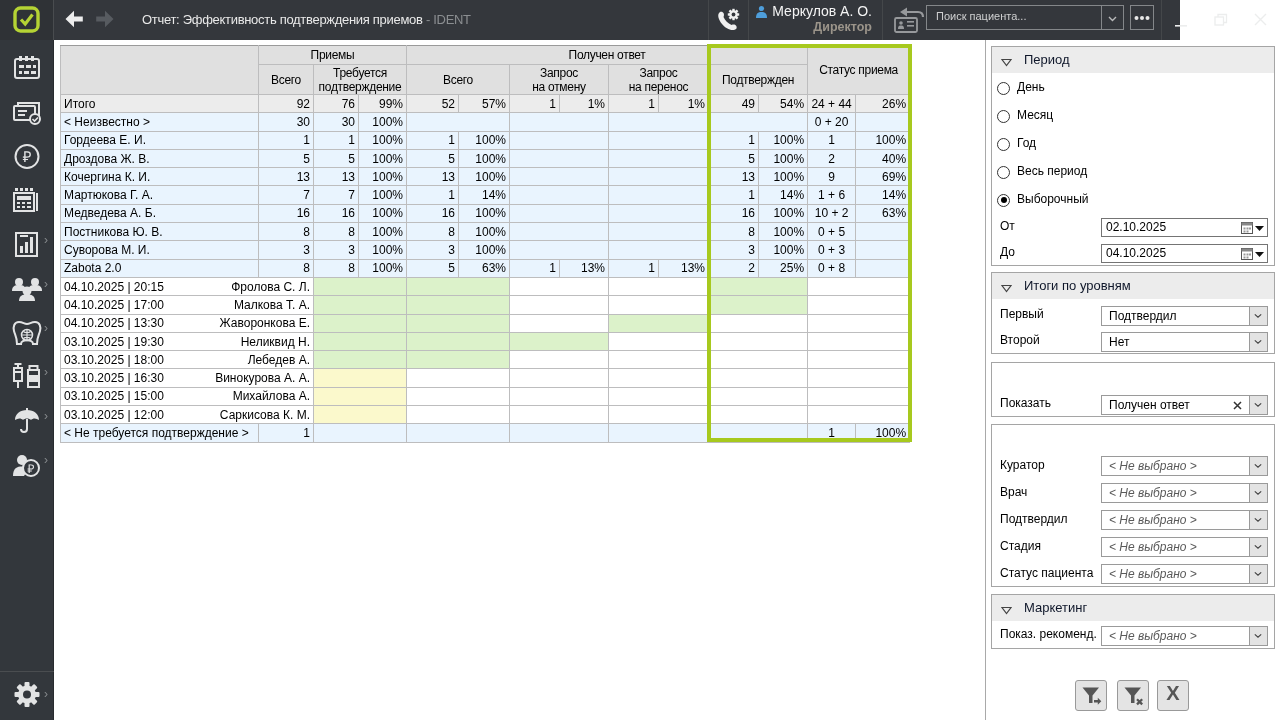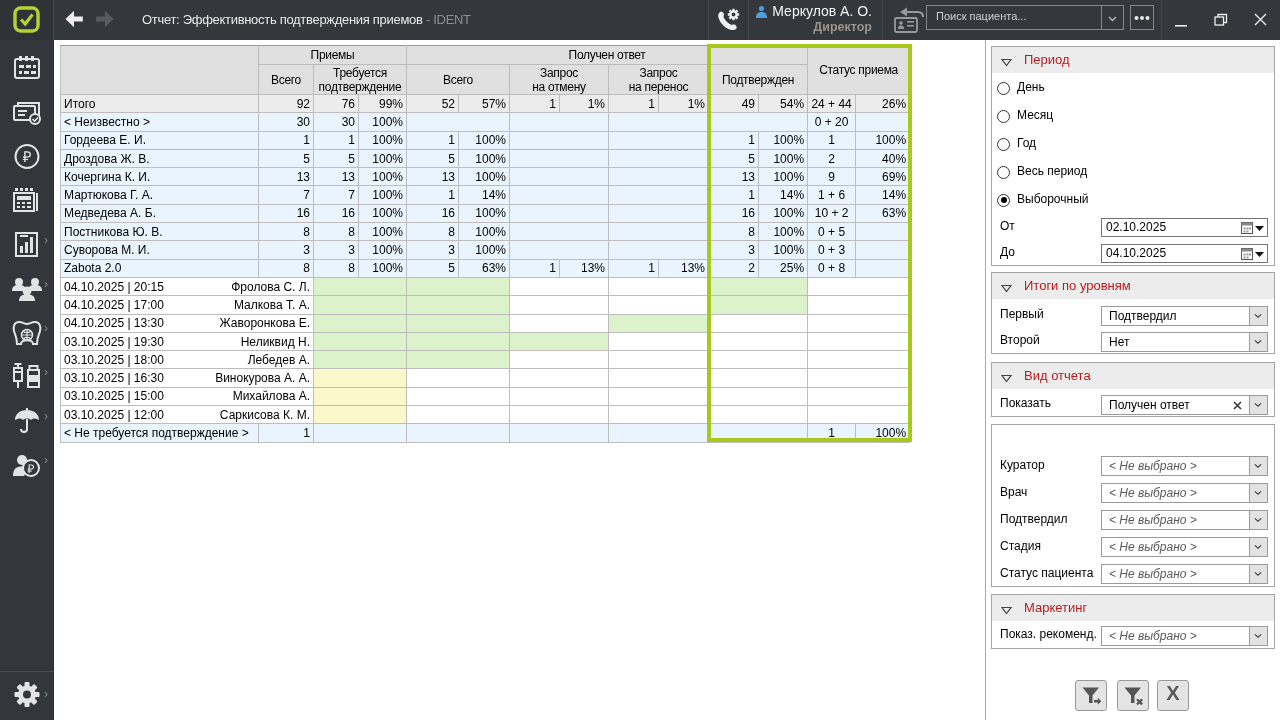--- a/index.html
+++ b/index.html
@@ -1,20 +1,20 @@
 <!DOCTYPE html>
 <html><head>
 <meta charset="utf-8">
 <style>
 * { margin:0; padding:0; box-sizing:border-box; }
 html,body { width:1280px; height:720px; overflow:hidden; background:#fff;
   font-family:"Liberation Sans", sans-serif; }
 #root { position:absolute; left:0; top:0; width:1280px; height:720px; }
 
-#topbar { position:absolute; left:0; top:0; width:1280px; height:40px; background:#34373c; }
+#topbar { position:absolute; left:0; top:0; width:1180px; height:40px; background:#34373c; }
 #logobox { position:absolute; left:0; top:0; width:54px; height:40px; background:#2f3236; border-right:1px solid #494c4f; }
 .titletext { position:absolute; left:142px; top:0; height:40px; line-height:40px; font-size:13px; letter-spacing:-0.3px; color:#e9e9e9; }
 .titletext .dim { color:#8b8e91; }
 .tsep { position:absolute; top:0; width:1px; height:40px; background:#44474a; }
 #username { position:absolute; left:748px; top:0; width:124px; height:40px; text-align:right; }
 #username .n { font-size:14px; color:#f4f4f4; margin-top:3px; }
 #username .r { font-size:12.5px; color:#9b948a; font-weight:bold; margin-top:1px; }
 #searchbox { position:absolute; left:926px; top:5px; width:198px; height:25px; border:1px solid #84878a; }
 #searchbox .ph { position:absolute; left:9px; top:4px; font-size:11px; color:#cfd0d1; }
 #searchbox .sep { position:absolute; right:21px; top:0; width:1px; height:24px; background:#84878a; }
@@ -41,21 +41,21 @@
 td.g { background:#dcf2ca; }
 td.y { background:#fbf9cc; }
 td.namecell { padding:0 3px; }
 .nc { display:flex; justify-content:space-between;align-items:center; }
 
 #greenbox { position:absolute; left:707px; top:44px; width:205px; height:398px;
   border:4px solid #a7c91e; pointer-events:none; }
 
 #vsplit { position:absolute; left:985px; top:40px; width:1px; height:680px; background:#a9a9a9; }
 .gbox { position:absolute; left:991px; width:284px; background:#fff; border:1px solid #a5a5a5; }
-.ghead { height:26px; background:#ececec; font-size:13px; color:#b91c1c; line-height:26px; position:relative; }
+.ghead { height:26px; background:#ececec; font-size:13px; color:#0f172a; line-height:26px; position:relative; }
 .ghead .lbl { position:absolute; left:32px; }
 .ghead svg { position:absolute; left:9px; top:10.5px; }
 .glabel { position:absolute; left:8px; font-size:12px; color:#000; }
 .radio { position:absolute; left:5px; width:13px; height:13px; border:1px solid #333;
   border-radius:50%; background:#fff; }
 .radio.sel::after { content:""; position:absolute; left:2.5px; top:2.5px; width:6px; height:6px;
   border-radius:50%; background:#000; }
 .rlabel { position:absolute; left:25px; font-size:12px; color:#000; }
 .dfield { position:absolute; left:109px; width:167px; height:19px; border:1px solid #747474;
   background:#fff; font-size:12px; line-height:17px; padding-left:4px; }
@@ -650,26 +650,20 @@
   <div class="glabel" style="top:60px">Второй</div>
   <div class="combo" style="top:58.5px">Нет</div>
   <div class="combobtn" style="top:58.5px">
         <svg class="chev" width="9" height="5" viewBox="0 0 9 5">
           <path d="M0.5 0.5 L4.5 4 L8.5 0.5" fill="none" stroke="#444" stroke-width="1.4"></path>
         </svg>
       </div>
 </div>
 
 <div class="gbox" style="top:362px;height:55px">
-  <div class="ghead">
-    <svg width="11" height="9" viewBox="0 0 11 9">
-          <path d="M1 1.5 L10 1.5 L5.5 7.5 Z" fill="none" stroke="#444" stroke-width="1.2"></path>
-        </svg>
-    <span class="lbl">Вид отчета</span>
-  </div>
   <div class="glabel" style="top:33px">Показать</div>
   <div class="combo" style="top:31.5px">Получен ответ
     <svg width="9" height="9" style="position:absolute;right:7px;top:5px" viewBox="0 0 9 9">
           <path d="M1 1 L8 8 M8 1 L1 8" stroke="#333" stroke-width="1.5"></path>
         </svg>
   </div>
   <div class="combobtn" style="top:31.5px">
         <svg class="chev" width="9" height="5" viewBox="0 0 9 5">
           <path d="M0.5 0.5 L4.5 4 L8.5 0.5" fill="none" stroke="#444" stroke-width="1.4"></path>
         </svg>

